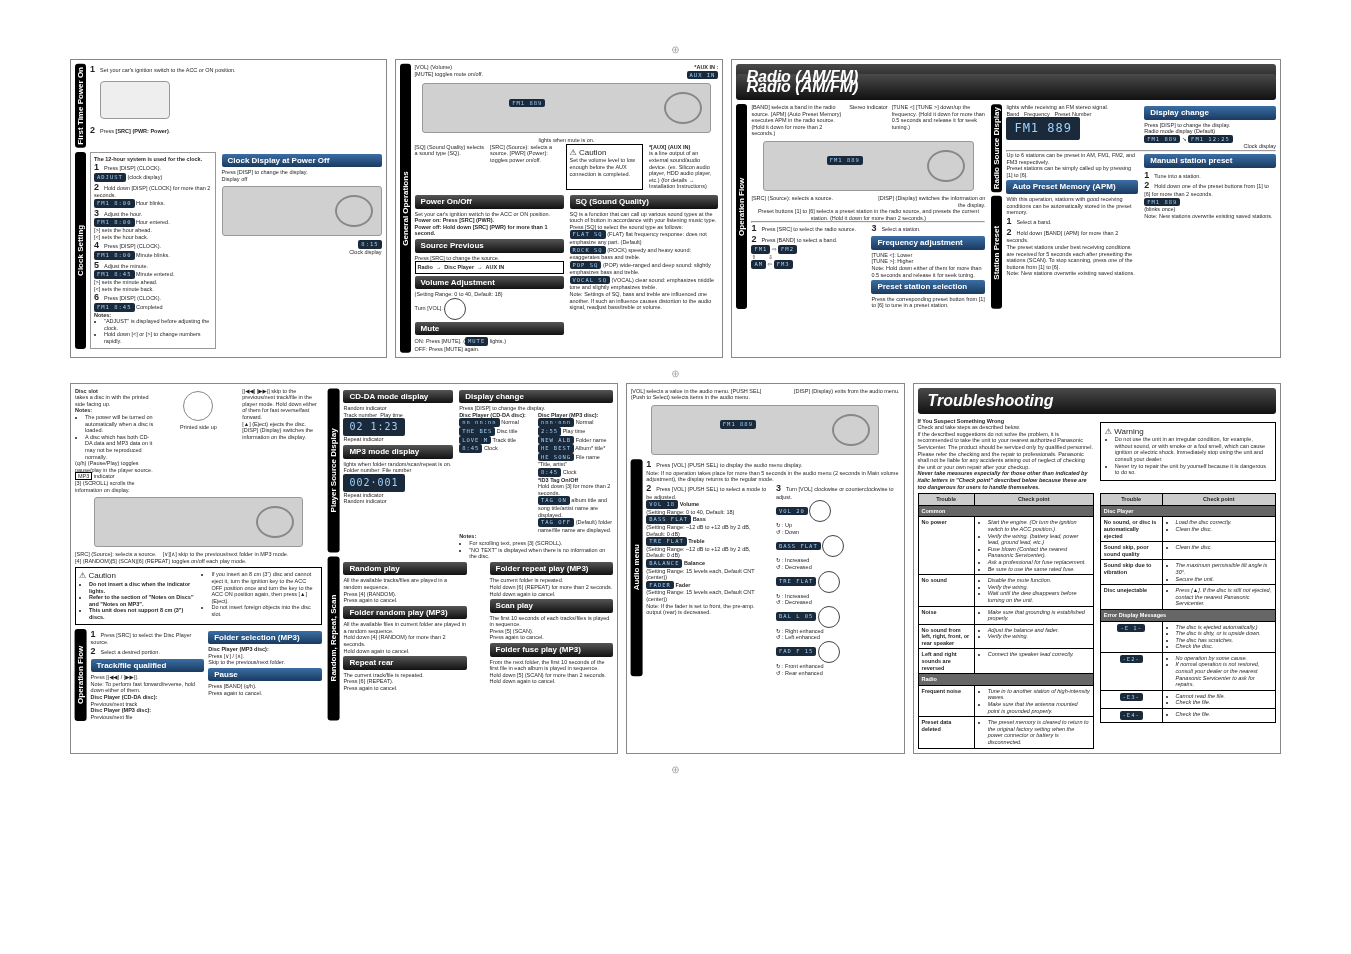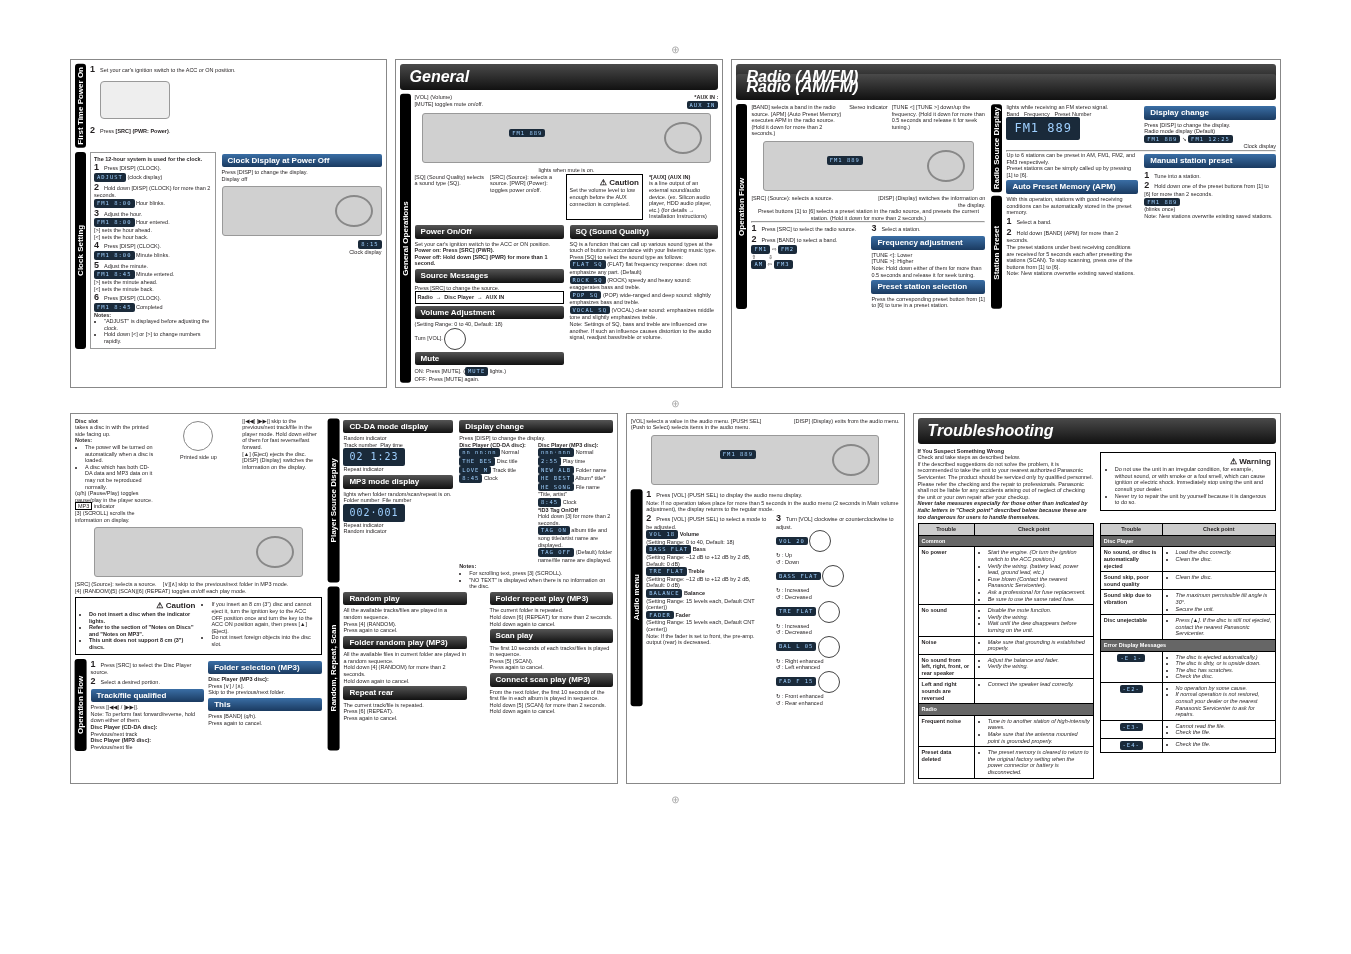--- a/index.html
+++ b/index.html
@@ -6,21 +6,21 @@
   body { font-family: Arial, Helvetica, sans-serif; background: #fff; color: #231f20; font-size: 6px; width: 1351px; }
   .page { padding: 40px 70px; }
   .row { display: flex; gap: 8px; margin-bottom: 10px; }
   .col { display: flex; flex-direction: column; gap: 6px; }
   .section { border: 1px solid #888; flex: 1; padding: 4px; }
   .section-title-bar { background: linear-gradient(#4a4a4a,#111); color: #fff; font-style: italic; font-weight: bold; font-size: 16px; padding: 4px 10px; border-radius: 3px; margin-bottom: 4px; }
   .vtab { background: #000; color: #fff; font-weight: bold; writing-mode: vertical-rl; transform: rotate(180deg); text-align: center; padding: 3px 1px; font-size: 8px; border-radius: 3px; white-space: nowrap; }
   .subhead { background: linear-gradient(#555,#111); color: #fff; font-weight: bold; padding: 2px 6px; border-radius: 2px; font-size: 8px; margin: 2px 0; }
   .subhead.blue { background: linear-gradient(#3a6ea5,#1a3a60); }
   .caution-box { border: 1px solid #000; padding: 3px; }
-  .caution-title { font-weight: bold; font-size: 8px; text-align: right; }
+  .caution-title { font-weight: normal; font-size: 8px; }
   .caution-title::before { content: "⚠ "; }
   .lcd { background: #1a2a3a; color: #9fd0ff; font-family: monospace; padding: 1px 3px; border-radius: 2px; display: inline-block; letter-spacing: 1px; }
   .stereo-img { background: #d0d0d0; border: 1px solid #999; border-radius: 3px; height: 50px; width: 160px; position: relative; margin: 4px auto; }
   .stereo-img::after { content: ""; position: absolute; right: 8px; top: 8px; bottom: 8px; width: 34px; border: 2px solid #888; border-radius: 50%; }
   .step-num { display: inline-block; width: 10px; font-weight: bold; font-size: 9px; }
   ul.b { list-style: disc; margin-left: 10px; }
   .mini { font-size: 5.5px; line-height: 1.2; }
   table.tbl { border-collapse: collapse; width: 100%; margin-top: 3px; }
   table.tbl th, table.tbl td { border: 1px solid #000; padding: 2px 3px; vertical-align: top; }
   table.tbl th { background: #ccc; font-weight: bold; }
@@ -80,21 +80,20 @@
               <div>Display off</div>
               <div class="stereo-img"></div>
               <div style="text-align:right"><span class="lcd">8:15</span><br><span>Clock display</span></div>
             </div>
           </div>
         </div>
       </div>
     </div>
 
     <div class="section" style="flex:1.3">
-      <div class="section-title-bar">General</div>
       <div style="display:flex; gap:4px">
         <div class="vtab">General Operations</div>
         <div class="mini" style="flex:1">
           <div style="display:flex;gap:4px">
             <div style="flex:1">
               <div>[VOL] (Volume)</div>
               <div>[MUTE] toggles mute on/off.</div>
             </div>
             <div style="text-align:right">
               <b>*AUX IN :</b><br>
@@ -113,21 +112,21 @@
               <div>Set the volume level to low enough before the AUX connection is completed.</div>
             </div>
             <div style="flex:1"><b>*[AUX] (AUX IN)</b><div>is a line output of an external sound/audio device. (ex. Silicon audio player, HDD audio player, etc.) (for details → Installation Instructions)</div></div>
           </div>
           <div style="display:flex;gap:6px;margin-top:3px">
             <div style="flex:1">
               <div class="subhead">Power On/Off</div>
               <div>Set your car's ignition switch to the ACC or ON position.</div>
               <div><b>Power on: Press [SRC] (PWR).</b></div>
               <div><b>Power off: Hold down [SRC] (PWR) for more than 1 second.</b></div>
-              <div class="subhead">Source Messages</div>
+              <div class="subhead">Source Previous</div>
               <div>Press [SRC] to change the source.</div>
               <div style="border:1px solid #000;padding:2px;display:flex;gap:3px;align-items:center">
                 <b>Radio</b>→<b>Disc Player</b>→<b>AUX IN</b>
               </div>
               <div class="subhead">Volume Adjustment</div>
               <div>(Setting Range: 0 to 40, Default: 18)</div>
               <div><span>Turn [VOL].</span> <span class="knob"></span></div>
               <div class="subhead">Mute</div>
               <div><span>ON: Press [MUTE]. (</span><span class="lcd">MUTE</span><span> lights.)</span></div>
               <div>OFF: Press [MUTE] again.</div>
@@ -301,21 +300,21 @@
               <b>Disc Player (CD-DA disc):</b>
               <div>Previous/next track</div>
               <b>Disc Player (MP3 disc):</b>
               <div>Previous/next file</div>
             </div>
             <div style="flex:1">
               <div class="subhead blue">Folder selection (MP3)</div>
               <b>Disc Player (MP3 disc):</b>
               <div>Press [∨] / [∧].</div>
               <div>Skip to the previous/next folder.</div>
-              <div class="subhead blue">This</div>
+              <div class="subhead blue">Pause</div>
               <div>Press [BAND] (q/h).</div>
               <div>Press again to cancel.</div>
             </div>
           </div>
         </div>
 
         <div style="flex:1.5;display:flex;gap:4px">
           <div style="display:flex;flex-direction:column;gap:4px">
             <div class="vtab" style="flex:1">Player Source Display</div>
             <div class="vtab" style="flex:1">Random, Repeat, Scan</div>
@@ -384,21 +383,21 @@
               </div>
               <div style="flex:1">
                 <div class="subhead">Folder repeat play (MP3)</div>
                 <div>The current folder is repeated.</div>
                 <div>Hold down [6] (REPEAT) for more than 2 seconds.</div>
                 <div>Hold down again to cancel.</div>
                 <div class="subhead">Scan play</div>
                 <div>The first 10 seconds of each tracks/files is played in sequence.</div>
                 <div>Press [5] (SCAN).</div>
                 <div>Press again to cancel.</div>
-                <div class="subhead">Connect scan play (MP3)</div>
+                <div class="subhead">Folder fuse play (MP3)</div>
                 <div>From the next folder, the first 10 seconds of the first file in each album is played in sequence.</div>
                 <div>Hold down [5] (SCAN) for more than 2 seconds.</div>
                 <div>Hold down again to cancel.</div>
               </div>
             </div>
           </div>
         </div>
       </div>
     </div>
 

